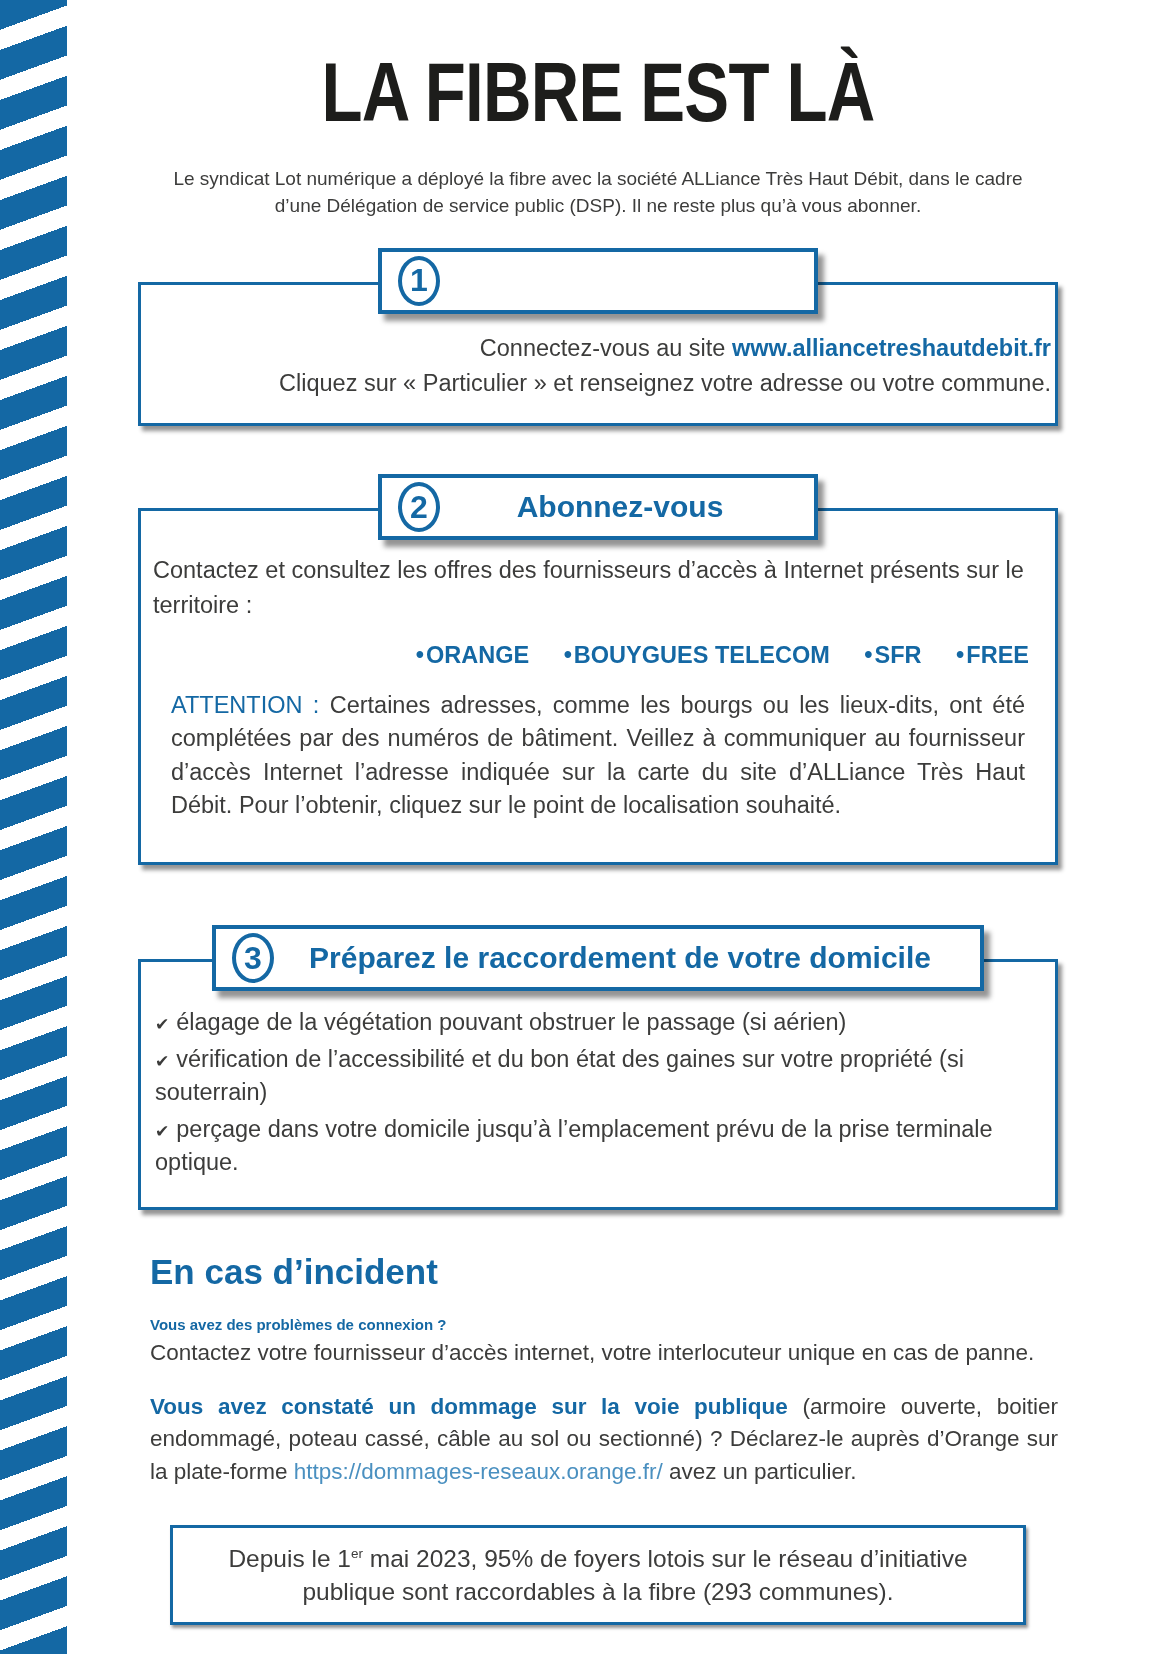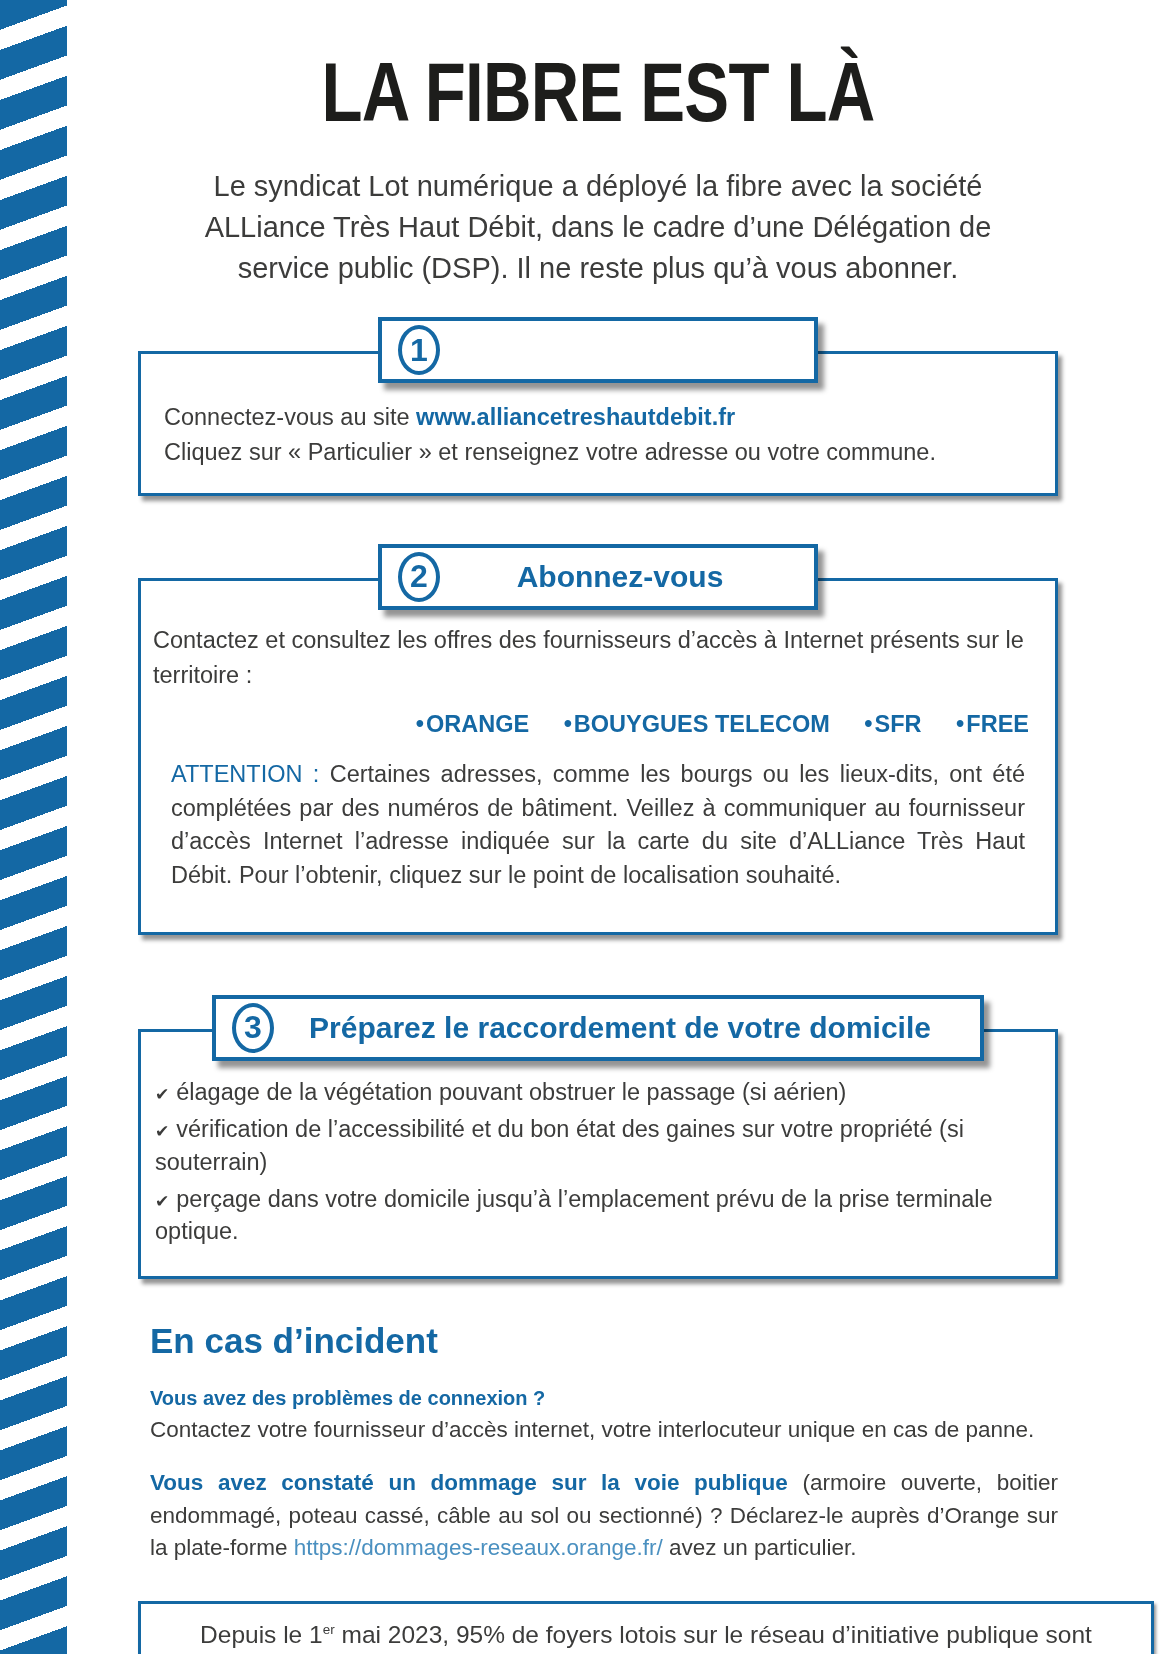--- a/index.html
+++ b/index.html
@@ -15,21 +15,21 @@
   
   .stripes{
     position:absolute;left:0;top:0;width:67px;height:1654px;
     background:repeating-linear-gradient(160deg,var(--primary) 0 28px,#fff 28px 47px);
   }
   .content{position:absolute;left:138px;top:0;width:920px;}
   .title{
     margin:50px 0 0;text-align:center;font-size:84px;font-weight:800;line-height:1.02;
     color:var(--title);transform:scaleX(.8);white-space:nowrap;letter-spacing:-1px;
   }
-  .intro{margin:30px auto 0;width:880px;font-size:29px;line-height:1.42;text-align:center;}
+  .intro{margin:30px auto 0;width:880px;font-size:19px;line-height:1.42;text-align:center;}
 
   
   .step{position:relative;}
   .step-header{
     position:relative;z-index:2;margin:0 auto -32px;height:66px;background:#fff;
     border:4px solid var(--primary);box-shadow:6px 7px 5px var(--shadow);
     display:flex;align-items:center;padding:0 14px 0 16px;
   }
   .w-narrow{width:440px;}
   .w-wide{width:772px;}
@@ -37,47 +37,47 @@
     flex:0 0 auto;width:42px;height:50px;border:4px solid var(--primary);border-radius:50%;
     display:flex;align-items:center;justify-content:center;
     color:var(--primary);font-size:32px;font-weight:bold;
   }
   .step-title{flex:1;text-align:center;color:var(--primary);font-size:30px;font-weight:bold;}
   .step-body{
     position:relative;z-index:1;background:#fff;border:3px solid var(--primary);
     box-shadow:4px 5px 4px var(--shadow);font-size:23.5px;line-height:1.5;
   }
   .step-1{margin-top:28px;}
-  .step-1 .step-body{padding:46px 23px 22px;text-align:left;}
+  .step-1 .step-body{padding:46px 4px 22px;text-align:right;}
   .link-bold{color:var(--primary);font-weight:bold;text-decoration:none;}
   .step-2{margin-top:48px;}
   .step-2 .step-body{padding:42px 12px 40px;}
   .providers{margin-top:14px;text-align:right;color:var(--primary);font-weight:bold;}
   .provider{margin:0 14px;white-space:nowrap;}
   .bullet{margin-right:2px;}
   .attention{margin:16px 18px 0;text-align:justify;line-height:1.42;}
   .attention-label{color:var(--primary);margin-top:8px;}
   .step-3{margin-top:60px;}
   .step-3 .step-body{padding:40px 14px 24px;}
   .checklist{list-style:none;margin:0;padding:0;}
   .checklist li{margin:4px 0;line-height:1.4;}
   .check{font-size:17px;margin-right:7px;color:var(--text);}
 
   
   .incident{margin-top:38px;padding-left:12px;font-size:22.5px;line-height:1.35;}
   .incident-title{margin:0 0 20px;color:var(--primary);font-size:35px;font-weight:bold;}
-  .incident-q{margin:0;color:var(--primary);font-weight:bold;font-size:20px;}
+  .incident-q{margin:0;color:var(--primary);font-weight:bold;font-size:15px;}
   .incident-a{margin:3px 0 0;}
   .incident-p2{margin:22px 0 0;text-align:justify;line-height:1.45;}
   .lead-bold{color:var(--primary);font-weight:bold;}
   .link-light{color:var(--link);text-decoration:none;}
 
   
   .stats-box{
-    margin:36px auto 0;width:1016px;border:3px solid var(--primary);
+    margin:36px auto 0;width:856px;border:3px solid var(--primary);
     box-shadow:2px 3px 3px var(--shadow);padding:14px 24px;text-align:center;
     font-size:24.5px;line-height:1.35;background:#fff;
   }
   sup{font-size:.55em;}
 </style>
 </head>
 <body>
 
 <div class="stripes"></div>
 

